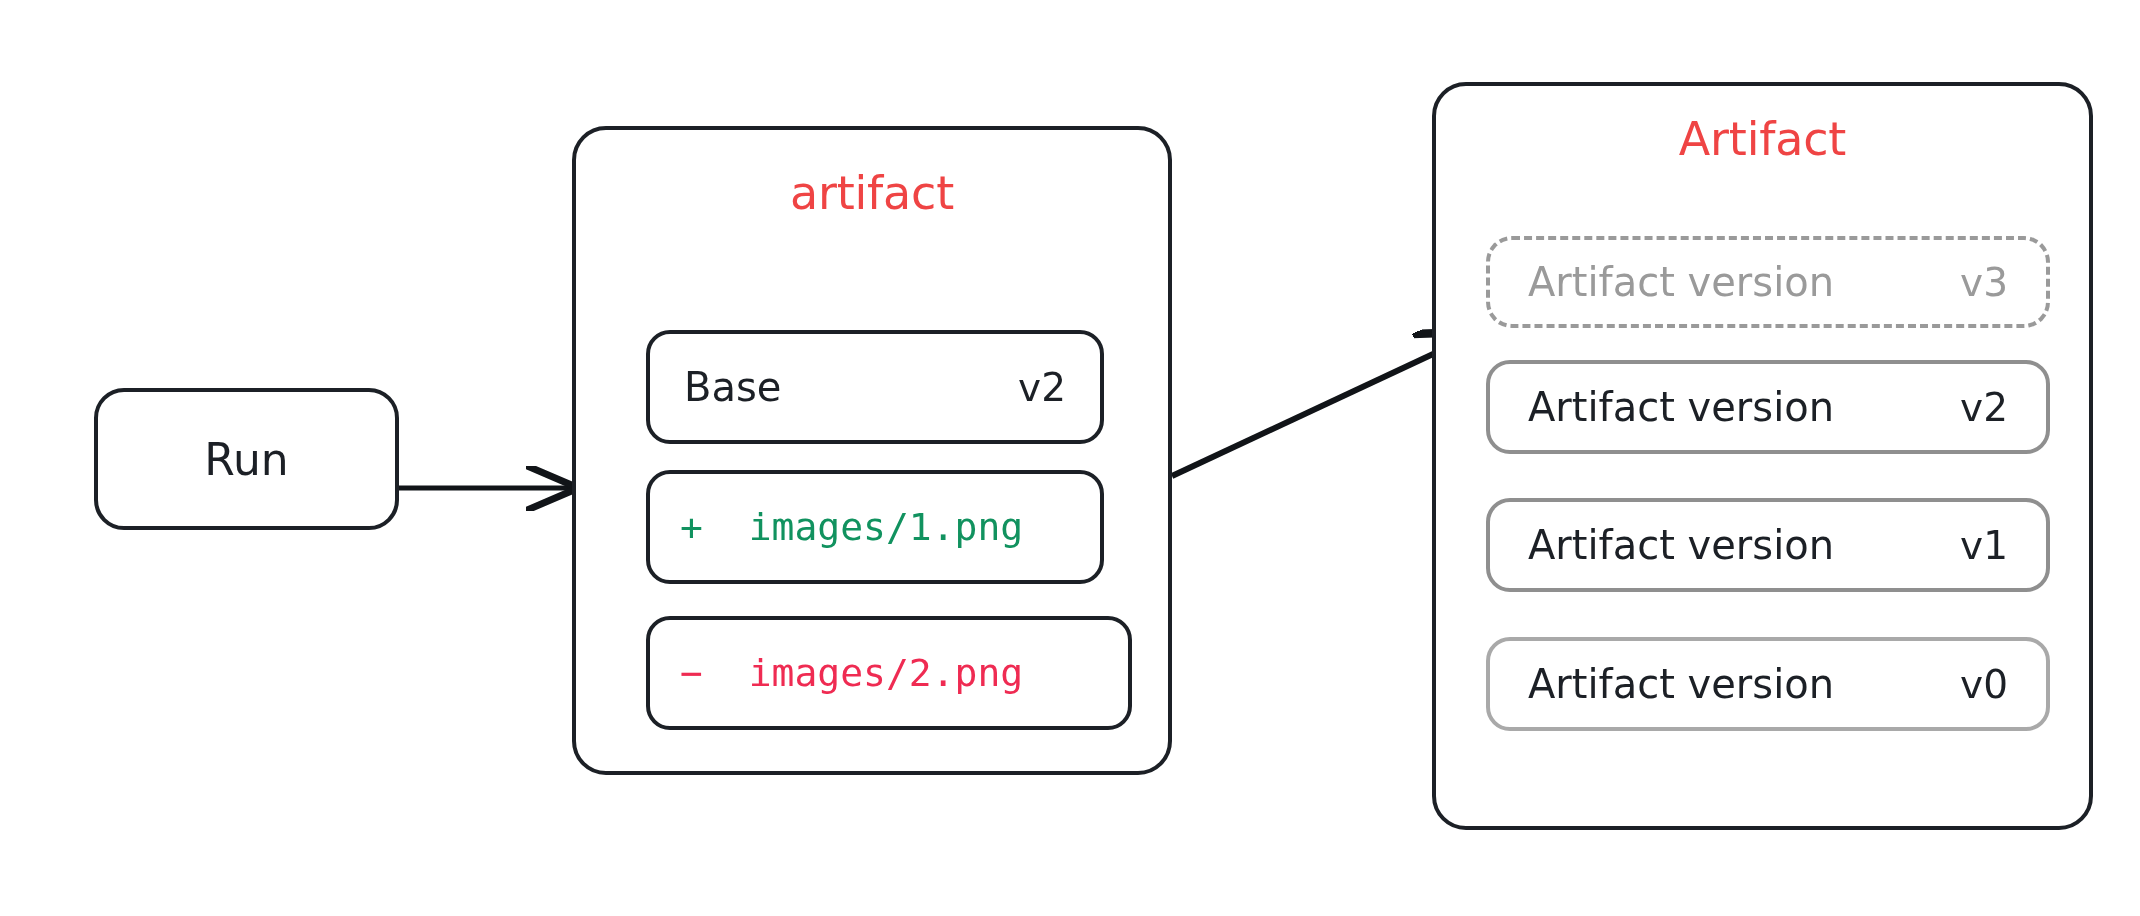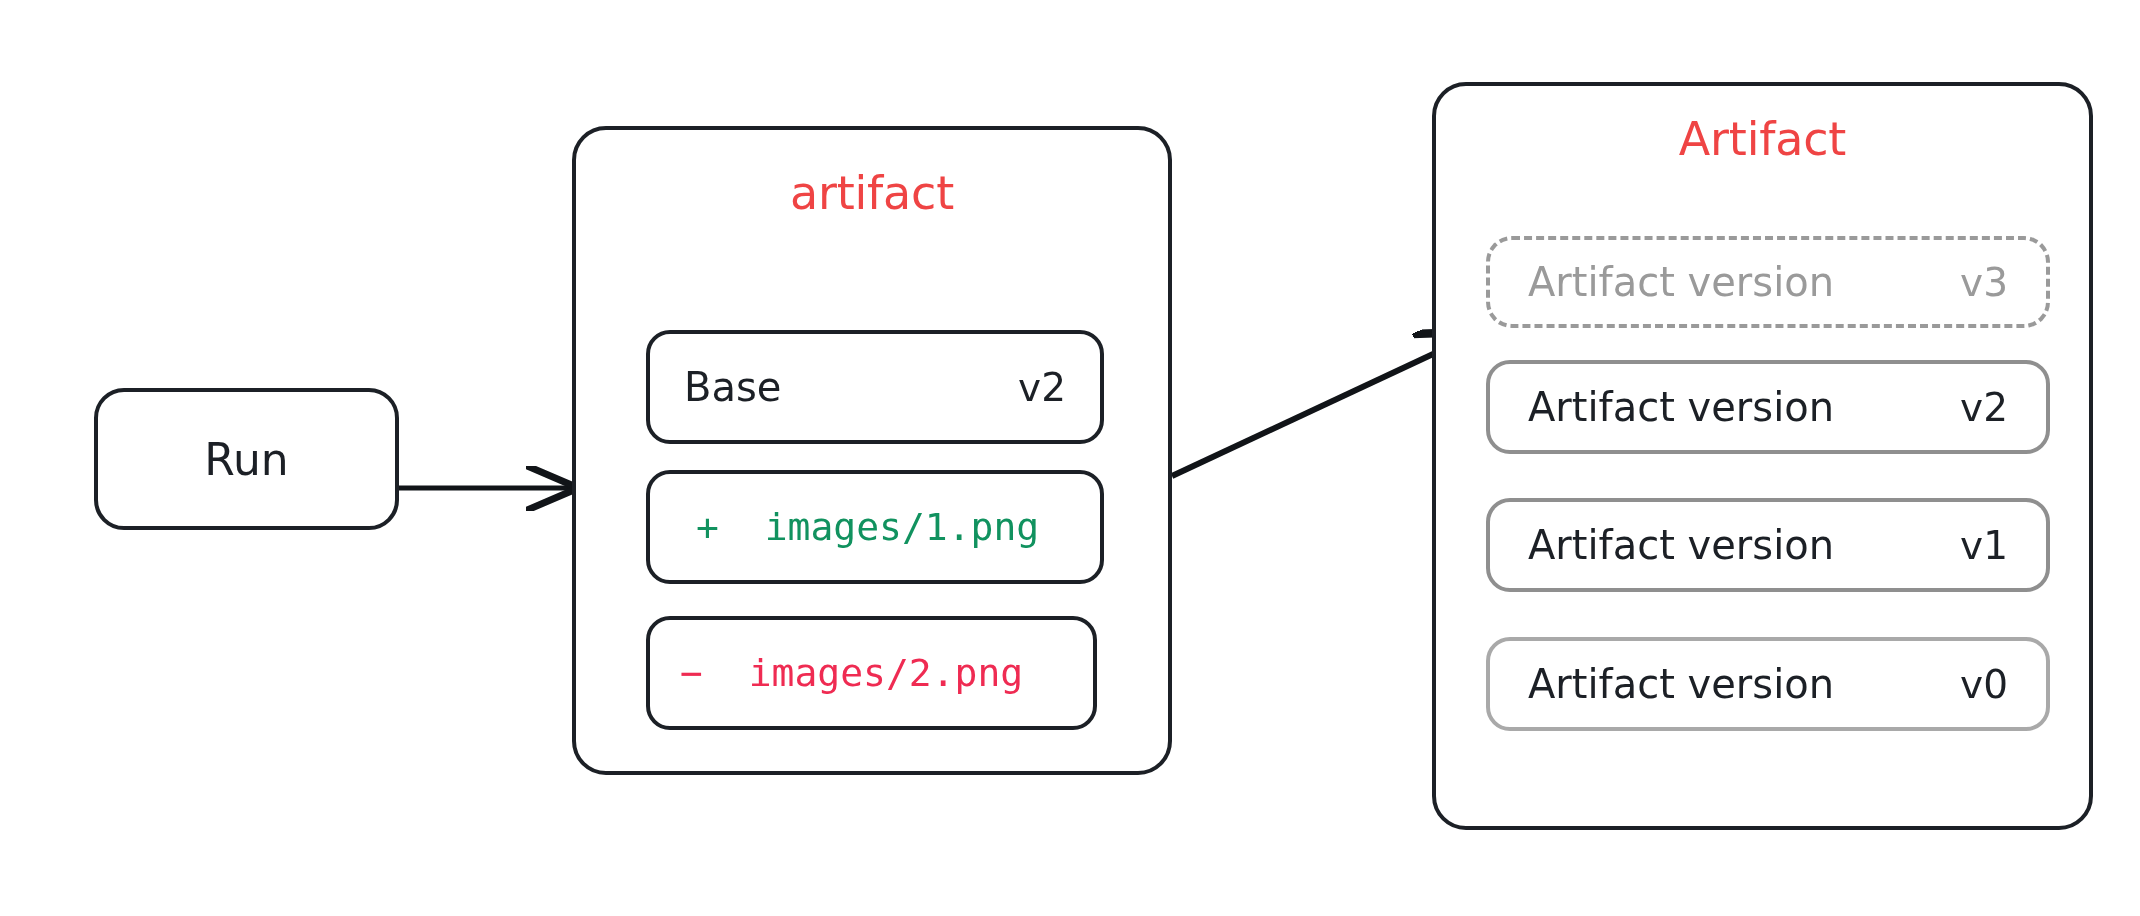--- a/index.html
+++ b/index.html
@@ -131,25 +131,25 @@
 
     <div class="title" style="left:0; right:0; top:38px;">
       <div>artifact</div>
     </div>
 
     <div class="box inner-box" style="left:70px; top:200px; width:458px; height:114px; padding:1px 34px;">
       <span class="row-label">Base</span>
       <span class="row-ver">v2</span>
     </div>
 
-    <div class="box inner-box" style="left:70px; top:340px; width:458px; height:114px; padding:0 46px;">
+    <div class="box inner-box" style="left:70px; top:340px; width:458px; height:114px; padding:0 30px;">
       <span class="mono add">+  images/1.png</span>
     </div>
 
-    <div class="box inner-box" style="left:70px; top:486px; width:451px; height:114px; padding:0 30px;">
+    <div class="box inner-box" style="left:70px; top:486px; width:486px; height:114px; padding:0 30px;">
       <span class="mono del">−  images/2.png</span>
     </div>
   </div>
 
   <div class="box outer-box" style="left:1432px; top:82px; width:661px; height:748px;">
 
     <div class="title" style="left:0; right:0; top:28px;"><span>Artifact</span></div>
 
     <div class="box ver-box dashed" style="left:50px; top:150px; width:564px; height:92px; padding:0 38px;">
       <span class="row-label muted">Artifact version</span>

